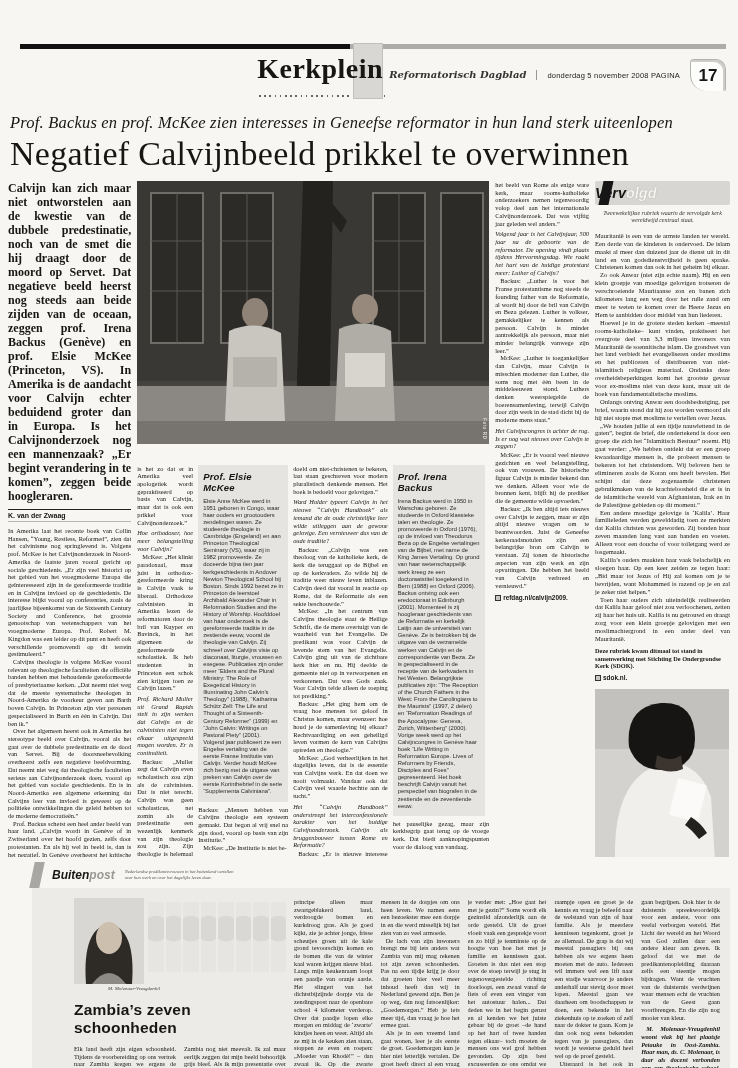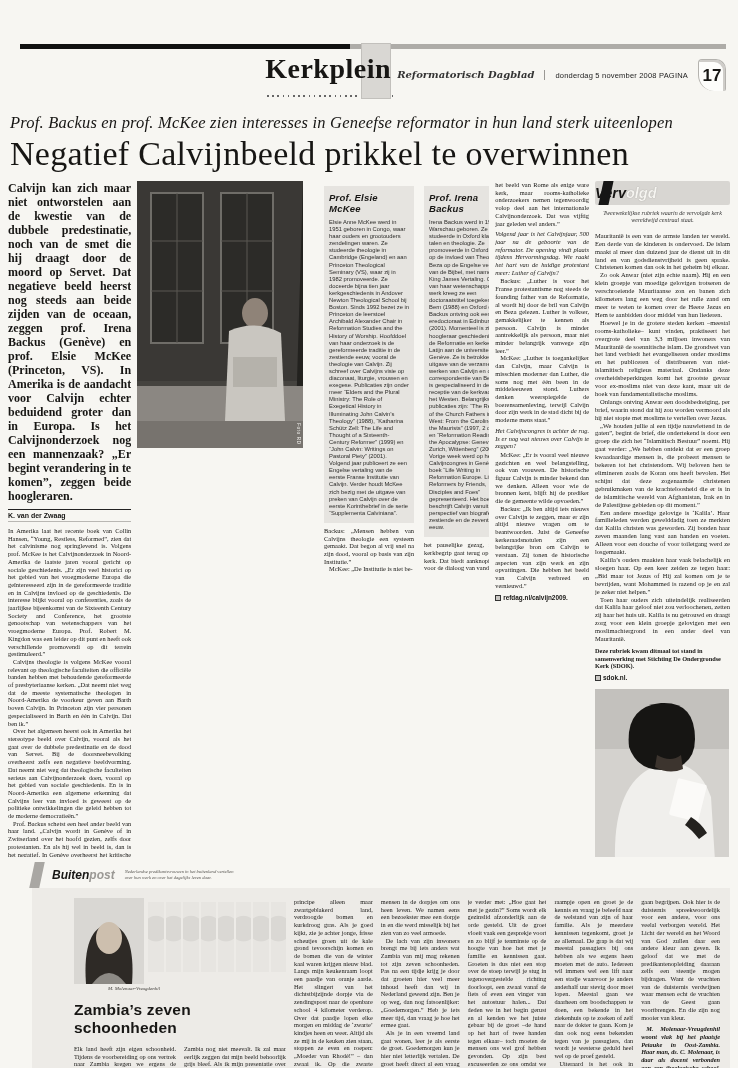--- a/index.html
+++ b/index.html
@@ -14,40 +14,40 @@
   .masthead { display:flex; align-items:flex-start; justify-content:flex-end; margin:4px 4px 0 12px; }
   .kp-wrap { position:relative; margin-left:60px; }
   .kp-ribbon { position:absolute; left:96px; top:-10px; width:30px; height:56px; background:#d9d7d3; border:1px solid #c2c0bc; }
   .kp-title { position:relative; font-family:"Liberation Serif", serif; font-weight:bold; font-size:28px; letter-spacing:.5px; }
   .kp-dots { margin:10px 0 0 2px; width:130px; height:2px;
              background:repeating-linear-gradient(90deg,#666 0 1.6px,transparent 1.6px 5.2px); }
   .mast-right { display:flex; align-items:center; gap:10px; padding-top:6px; }
   .paper-logo { font-family:"DejaVu Serif", serif; font-style:italic; font-weight:bold; font-size:10px; color:#333;
                 border-right:1px solid #9a9894; padding-right:10px; line-height:10px; text-align:right; }
   .dateline { font-family:"Liberation Sans", sans-serif; font-size:7.5px; color:#222; letter-spacing:.2px; }
-  .pagenum { width:28px; height:32px; background:#fdfdfb; border:1px solid #b4b2ae; border-bottom:none;
+  .pagenum { width:36px; height:32px; background:#fdfdfb; border:1px solid #b4b2ae; border-bottom:none;
              border-radius:4px 10px 2px 16px; box-shadow:-2px 2px 0 #cfcdc9 inset;
              display:flex; align-items:center; justify-content:center;
              font-family:"Liberation Sans", sans-serif; font-weight:bold; font-size:17px; }
 
   
   .kicker { margin:16px 2px 2px 2px; font-style:italic; font-size:16.5px; letter-spacing:.2px; }
   .headline { font-size:34px; font-weight:normal; letter-spacing:.3px; margin:2px 0 8px 2px; }
 
   
   .article { display:flex; gap:6px; height:676px; overflow:hidden; }
   .colstd { width:126px; overflow:hidden; }
   .bodytxt { font-size:6.4px; line-height:7.7px; text-align:justify; }
   .blk { margin:0; }
   .blk + .blk { text-indent:5px; }
   .blk.q { font-style:italic; text-indent:0; margin-top:3px; margin-bottom:1px; }
   .lead { font-weight:bold; font-size:12px; line-height:14px; text-align:justify; margin-bottom:6px; }
   .byline { font-family:"Liberation Sans", sans-serif; font-weight:bold; font-size:7px; border-top:1px solid #222;
             border-bottom:1px solid #b9b7b3; padding:2px 0; margin:4px 0 5px; }
-  .centerblock { width:352px; display:flex; flex-direction:row;gap:16px; }
+  .centerblock { width:352px; display:flex; flex-direction:column;gap:16px; }
   .mainphoto { position:relative; width:352px; height:267px; background:#413f3c; overflow:hidden; }
   .photocredit-v { position:absolute; right:1px; bottom:4px; writing-mode:vertical-rl; font-family:"Liberation Sans", sans-serif;
                    font-size:5px; color:#efeeea; letter-spacing:.4px; }
   .belowphoto { display:flex; gap:5px; margin-top:5px; height:399px; overflow:hidden; }
   .colA { width:58px; overflow:hidden; }
   .colB { width:98px; overflow:hidden; }
   .biobox { width:90px; background:#e6e4e0; padding:6px 5px; overflow:hidden;
             font-family:"Liberation Sans", sans-serif; }
   .biobox.backus { width:92px; }
   .biobox h3 { font-style:italic; font-weight:bold; font-size:9.5px; margin-bottom:5px; letter-spacing:.2px; }

